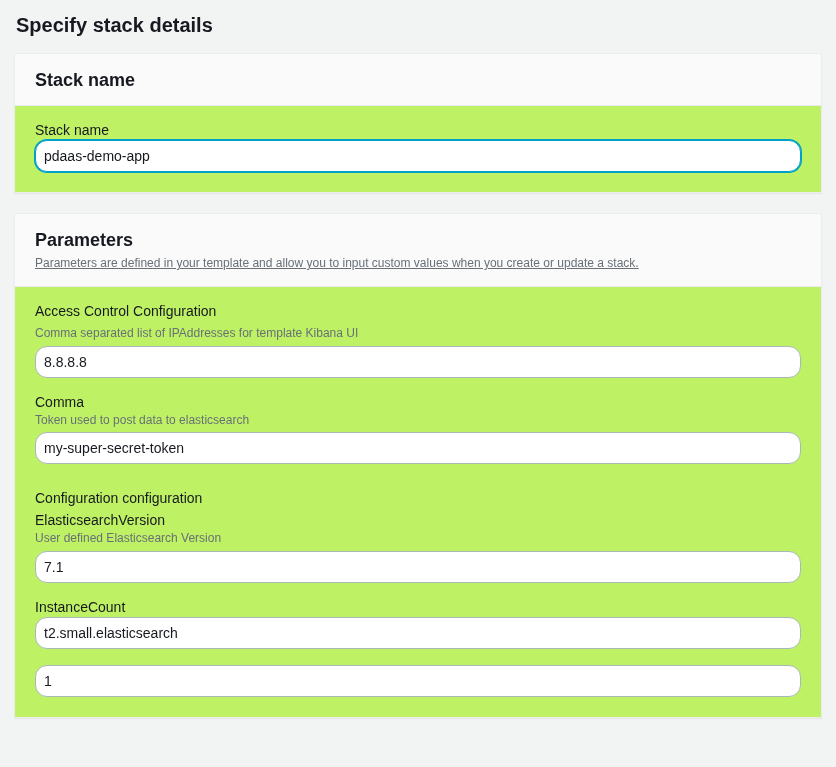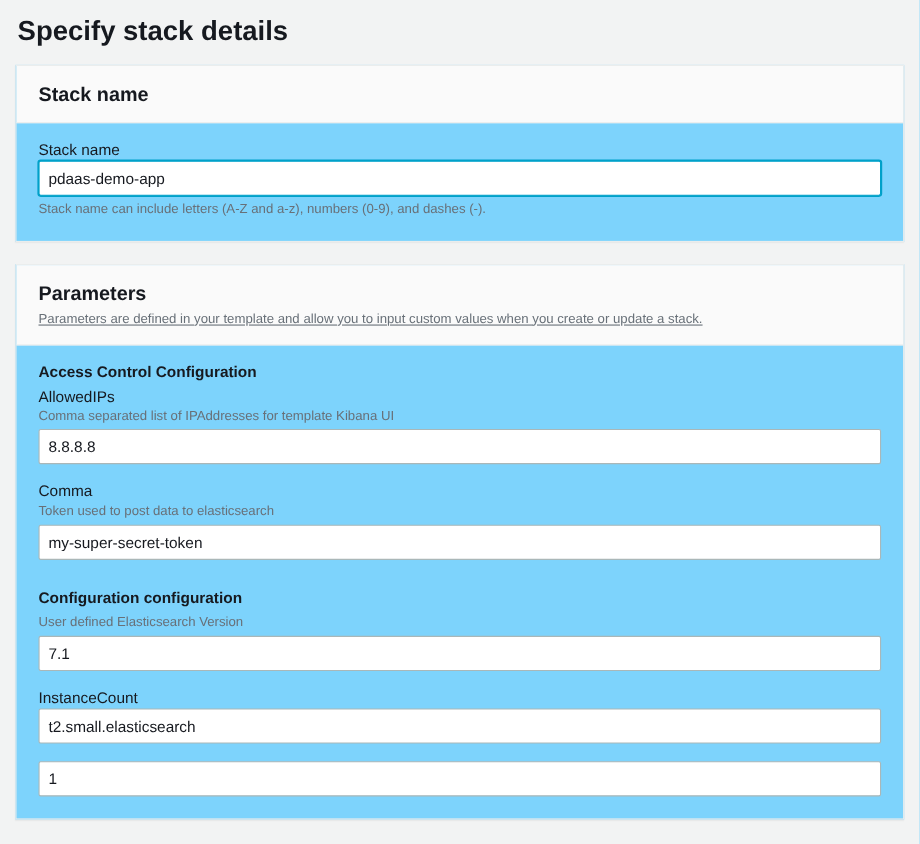--- a/index.html
+++ b/index.html
@@ -9,27 +9,27 @@
     }
     body {
       font-family: "Amazon Ember", "Helvetica Neue", Arial, sans-serif;
       background: #f2f3f3;
       color: #16191f;
       font-size: 14px;
       padding: 10px 14px 20px 14px;
       width: 836px;
     }
     h1.page-title {
-      font-size: 25px;
+      font-size: 20px;
       font-weight: 700;
       color: #16191f;
       margin: 4px 0 16px 2px;
     }
     .panel {
-      background: #7dd3fc;
+      background: #bef264;
       border: 1px solid #eaeded;
       box-shadow: 0 1px 1px rgba(0,0,0,0.05);
       margin-bottom: 20px;
     }
     .panel-header {
       padding: 16px 20px 14px 20px;
       border-bottom: 1px solid #eaeded;
       background: #fafafa;
     }
     .panel-header h2 {
@@ -42,21 +42,21 @@
       color: #687078;
       margin-top: 4px;
       line-height: 1.4;
       text-decoration: underline;
     }
     .panel-body {
       padding: 16px 20px 20px 20px;
     }
     .section-title {
       font-size: 14px;
-      font-weight: 700;
+      font-weight: 400;
       color: #16191f;
       margin-bottom: 6px;
     }
     .field {
       margin-bottom: 16px;
     }
     .field:last-child {
       margin-bottom: 0;
     }
     .field-label {
@@ -72,21 +72,21 @@
       line-height: 1.4;
     }
     .field-hint.below {
       margin-top: 4px;
       margin-bottom: 0;
     }
     input.text-input {
       width: 100%;
       height: 32px;
       border: 1px solid #aab7b8;
-      border-radius: 2px;
+      border-radius: 12px;
       padding: 4px 8px;
       font-size: 14px;
       color: #16191f;
       font-family: inherit;
       background: #ffffff;
     }
     input.text-input.focused {
       border-color: #00a1c9;
       box-shadow: 0 0 0 1px #00a1c9;
     }
@@ -100,51 +100,50 @@
 <h1 class="page-title">Specify stack details</h1>
 
 <div class="panel">
   <div class="panel-header">
     <h2>Stack name</h2>
   </div>
   <div class="panel-body">
     <div class="field">
       <label class="field-label">Stack name</label>
       <input type="text" class="text-input focused" value="pdaas-demo-app" style="">
-      <div class="field-hint below">Stack name can include letters (A-Z and a-z), numbers (0-9), and dashes (-).</div>
     </div>
   </div>
 </div>
 
 <div class="panel">
   <div class="panel-header">
     <h2>Parameters</h2>
     <div class="panel-desc">Parameters are defined in your template and allow you to input custom values when you create or update a stack.</div>
   </div>
   <div class="panel-body">
 
     <div class="section-title">Access Control Configuration</div>
 
     <div class="field">
-      <label class="field-label">AllowedIPs</label>
       <div class="field-hint">Comma separated list of IPAddresses for template Kibana UI</div>
       <input type="text" class="text-input" value="8.8.8.8" style="">
     </div>
 
     <div class="field">
       <label class="field-label">Comma</label>
       <div class="field-hint">Token used to post data to elasticsearch</div>
       <input type="text" class="text-input" value="my-super-secret-token" style="">
     </div>
 
     <div class="spacer"></div>
 
     <div class="section-title">Configuration configuration</div>
 
     <div class="field">
+      <label class="field-label">ElasticsearchVersion</label>
       <div class="field-hint">User defined Elasticsearch Version</div>
       <input type="text" class="text-input" value="7.1" style="">
     </div>
 
     <div class="field">
       <label class="field-label">InstanceCount</label>
       <input type="text" class="text-input" value="t2.small.elasticsearch" style="">
     </div>
 
     <div class="field">

